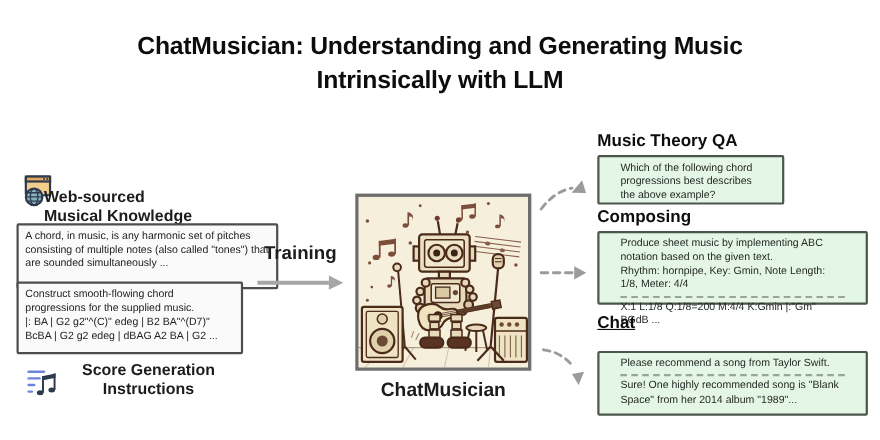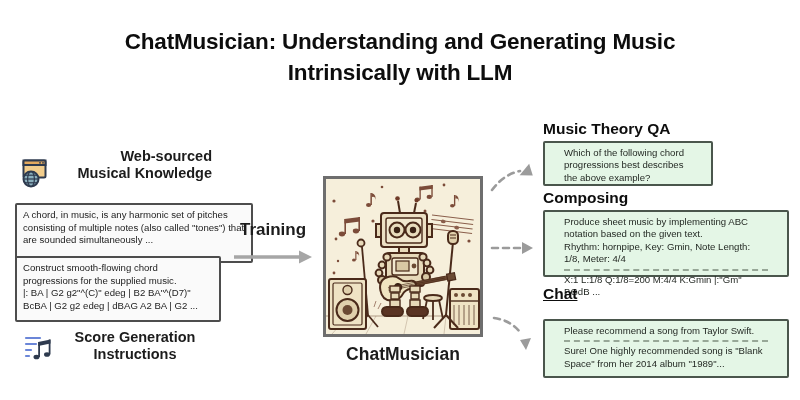--- a/index.html
+++ b/index.html
@@ -10,21 +10,21 @@
   }
   *{margin:0;padding:0;box-sizing:border-box;}
   body{background:#ffffff;font-family:"Liberation Sans",sans-serif;color:var(--text-dark);}
   .canvas{position:relative;width:800px;height:400px;background:#ffffff;overflow:hidden;}
   .pre{white-space:pre-line;}
 
   .title{position:absolute;top:26px;left:0;width:800px;text-align:center;
          font-size:22.5px;font-weight:bold;line-height:31px;letter-spacing:-0.2px;color:#0d0d0d;}
 
   
-  .k-head{position:absolute;left:40px;top:148px;width:172px;text-align:right;
+  .k-head{position:absolute;left:40px;top:172px;width:172px;text-align:left;
           font-size:14.5px;font-weight:bold;line-height:16.5px;}
   .k-icon{position:absolute;left:21px;top:158px;}
   .plain-box{position:absolute;background:var(--plain-box-bg);border:2px solid var(--plain-box-border);
              border-radius:2px;font-size:9.6px;line-height:12.6px;padding:4px 6px;color:#222;}
   .box1{left:15px;top:203px;width:238px;height:60px;}
   .box2{left:15px;top:256px;width:206px;height:66px;}
   .s-head{position:absolute;left:52px;top:329px;width:166px;text-align:center;
           font-size:14.5px;font-weight:bold;line-height:16.5px;}
   .s-icon{position:absolute;left:24px;top:333px;}
 

